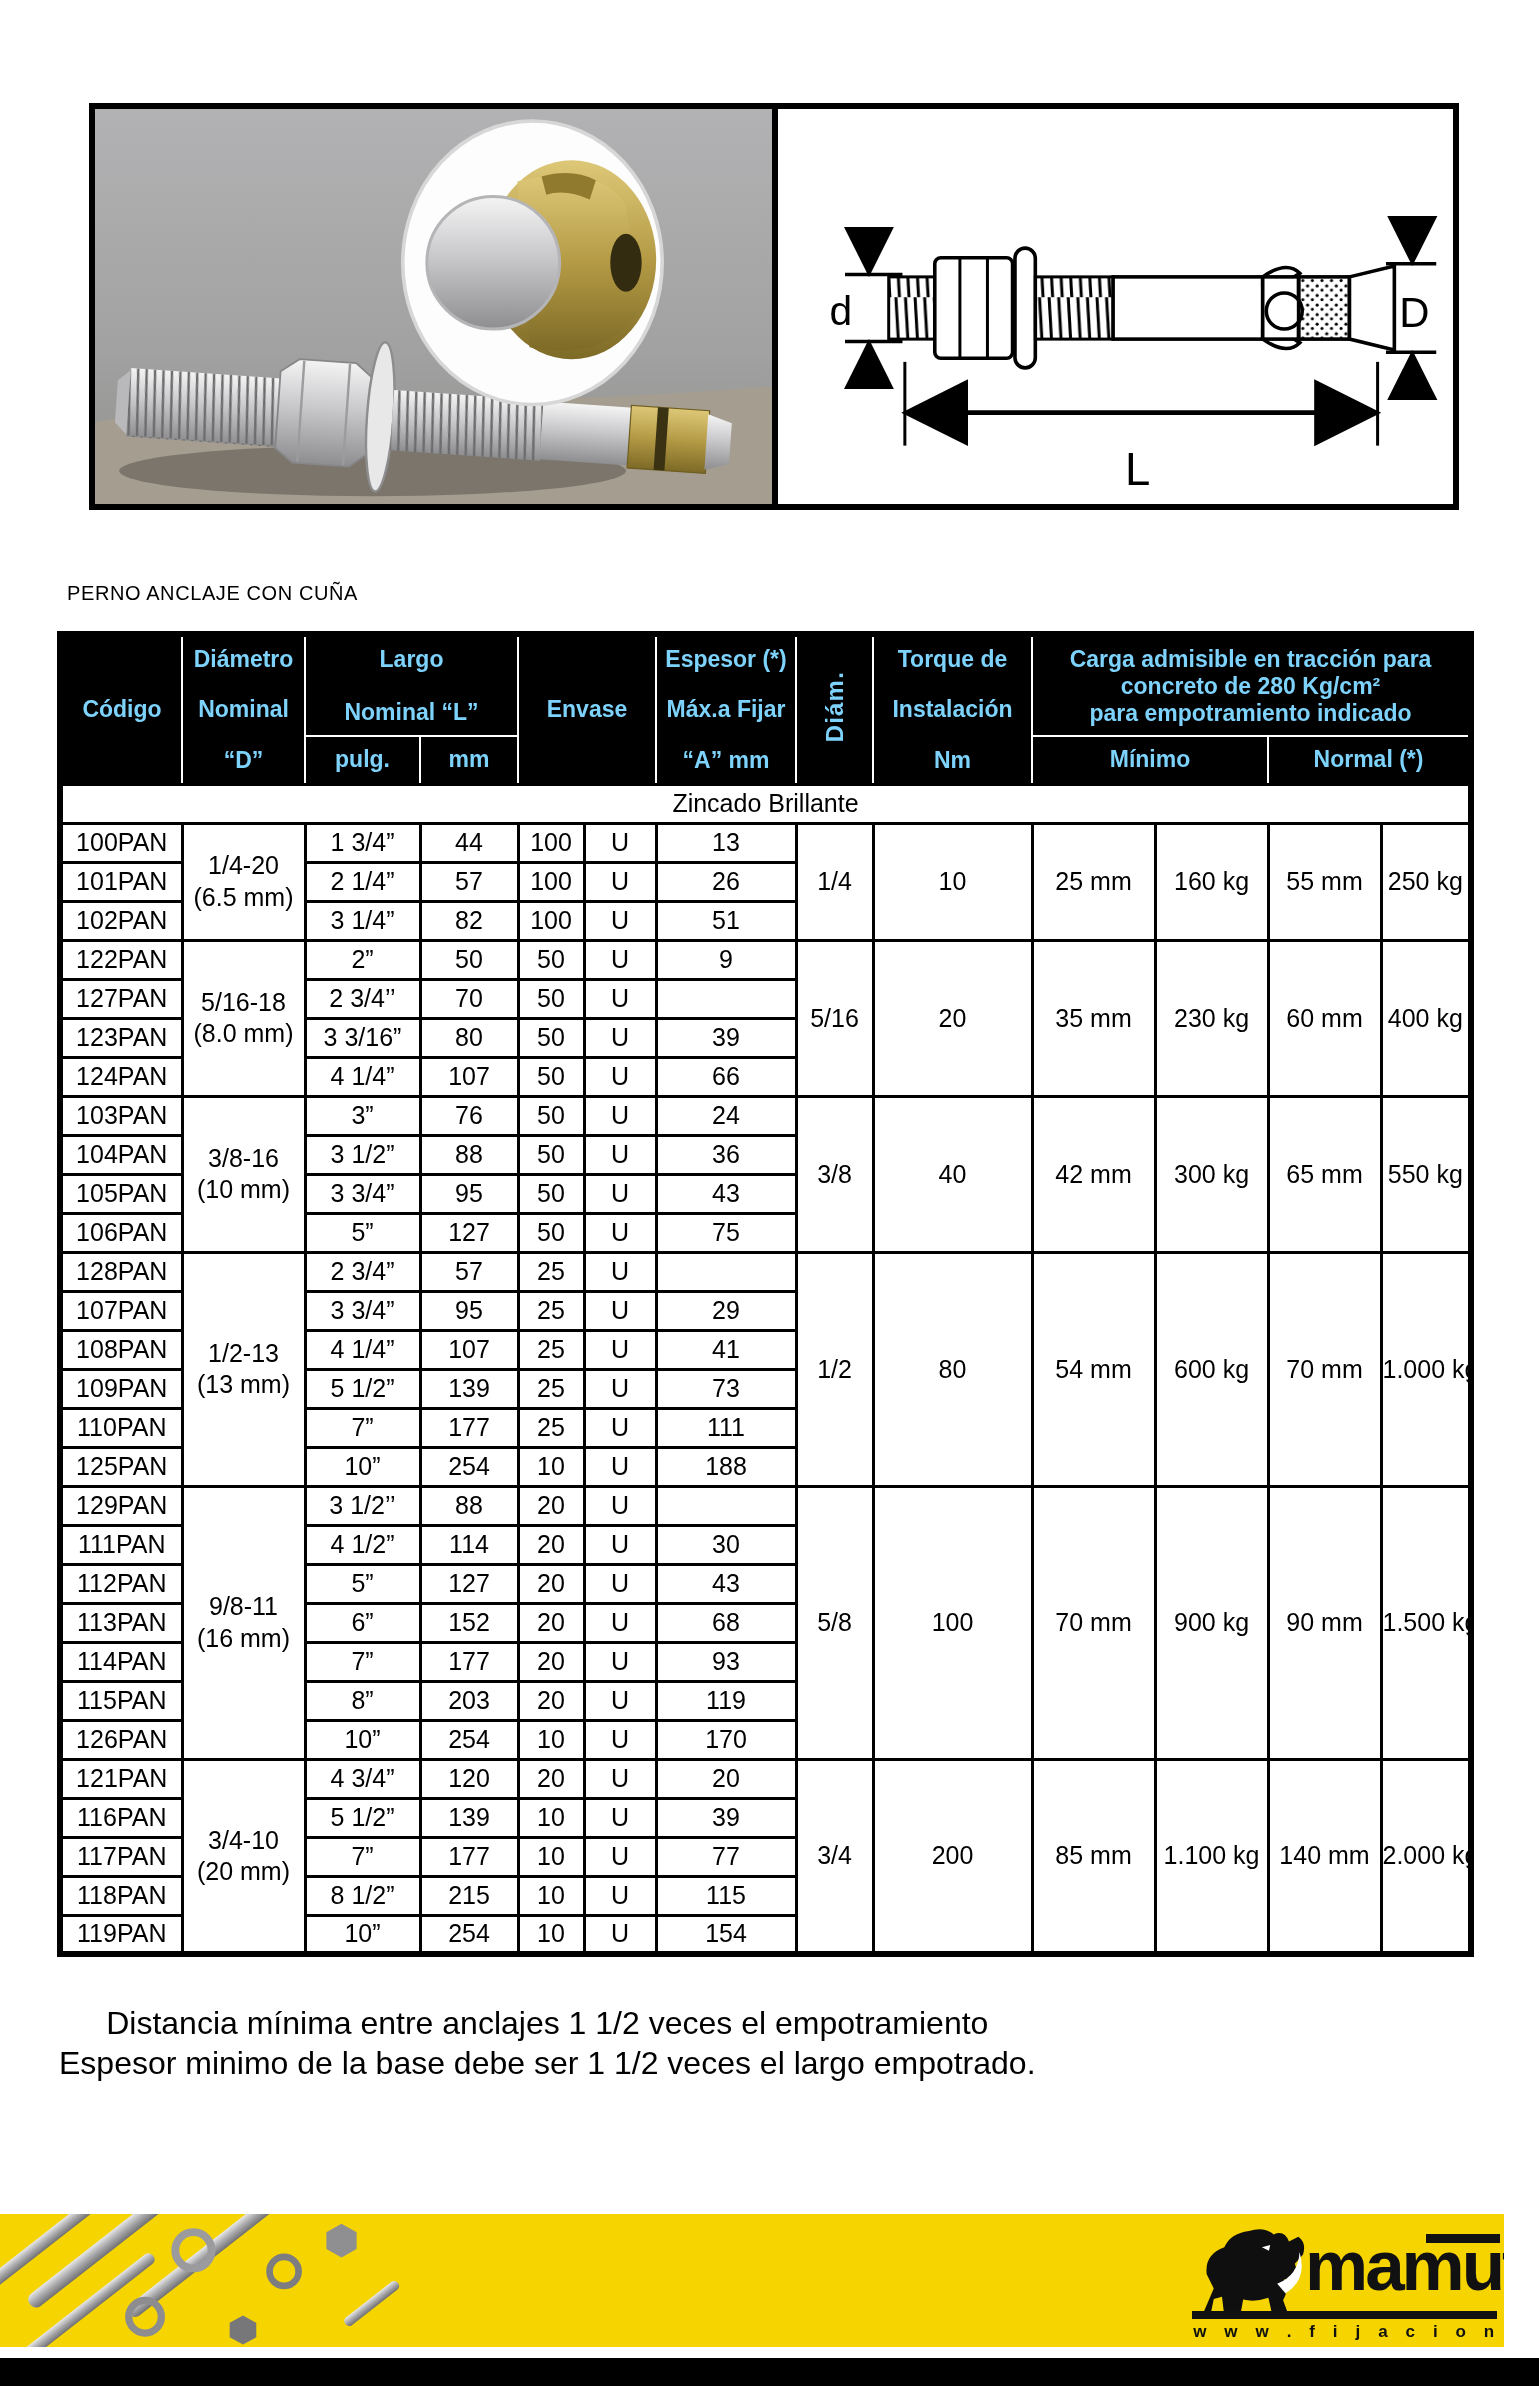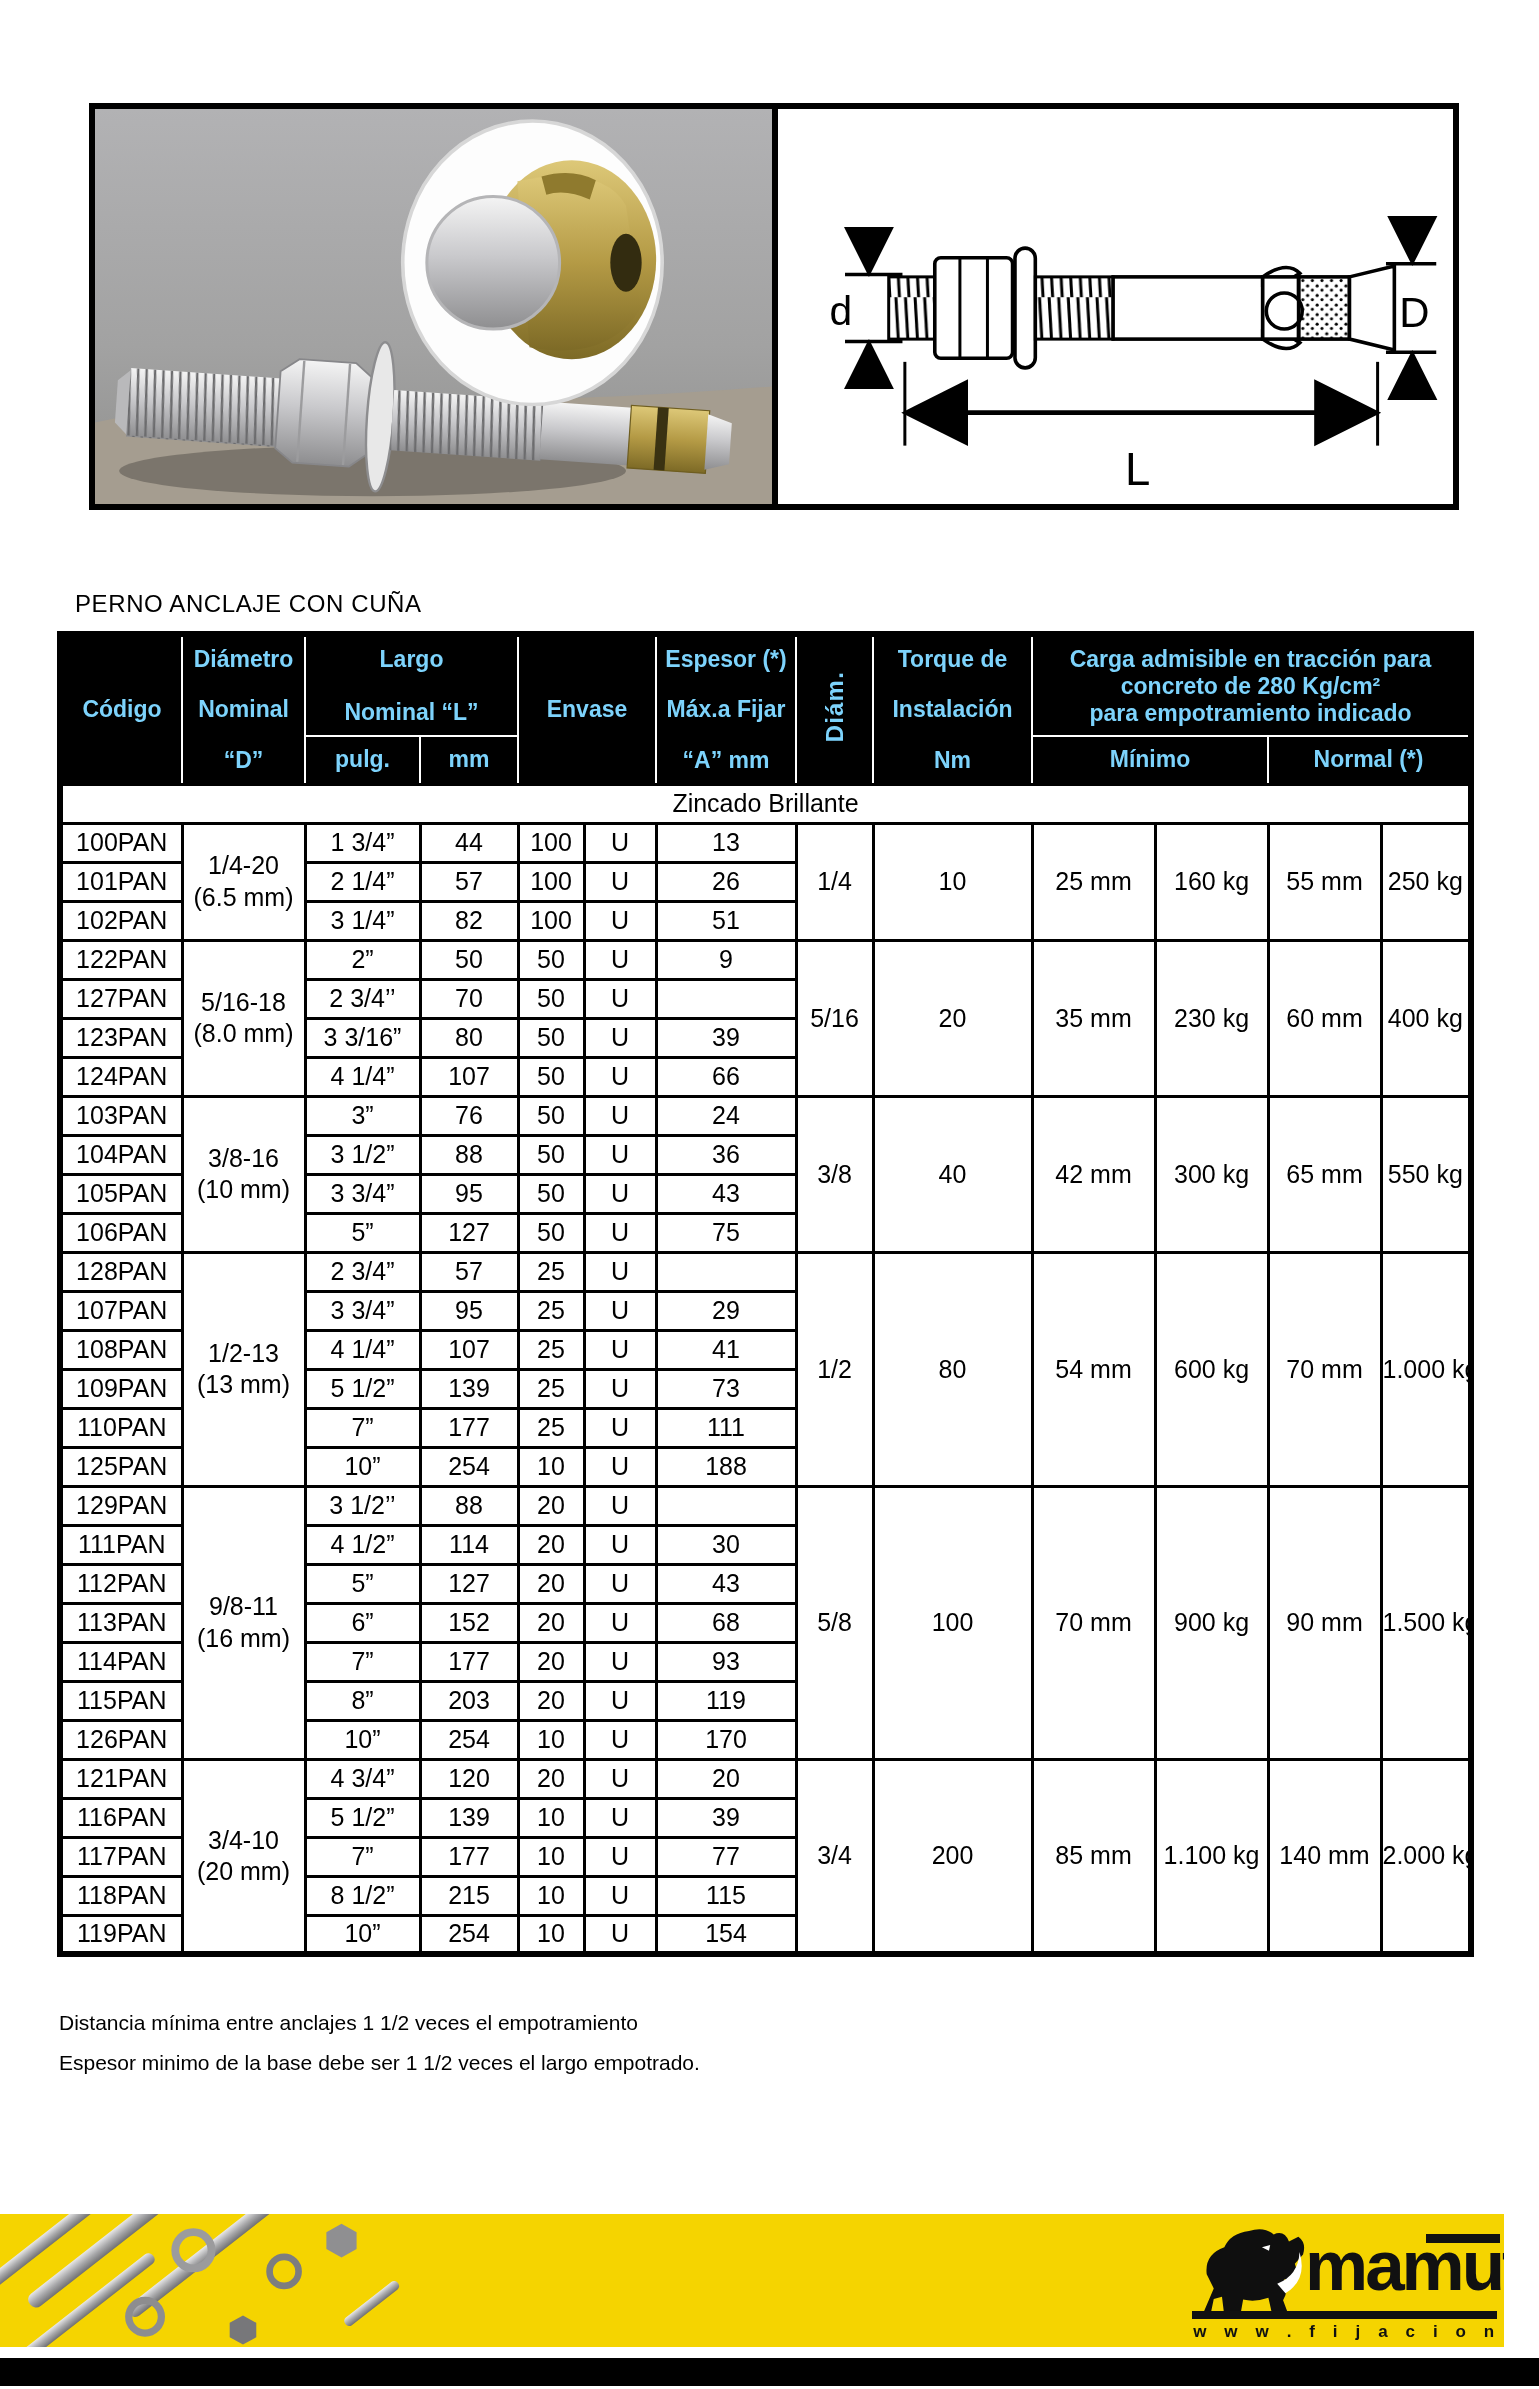--- a/index.html
+++ b/index.html
@@ -12,22 +12,22 @@
     position:absolute; left:89px; top:103px; width:1370px; height:407px;
     border:6px solid #000; box-sizing:border-box; display:flex; background:#fff;
   }
   .photo-panel { width:677px; height:100%; position:relative; overflow:hidden; }
   .panel-divider { width:6px; height:100%; background:#000; }
   .diagram-panel { flex:1; height:100%; position:relative; background:#fff; }
   .photo-panel svg, .diagram-panel svg { display:block; width:100%; height:100%; }
 
   
   .page-title {
-    position:absolute; left:63px; top:578px; margin:12px;
-    font-size:24px; font-weight:normal; letter-spacing:0.6px;
+    position:absolute; left:63px; top:578px; margin:4px;
+    font-size:20px; font-weight:normal; letter-spacing:0.6px;
   }
 
   
   table.spec {
     position:absolute; left:57px; top:631px; width:1411px;
     border-collapse:collapse; table-layout:fixed;
     border:6px solid #000;
   }
   table.spec thead th {
     background:#000; color:#7dd3fc; border:2.4px solid #fff;
@@ -44,21 +44,21 @@
     border:3.6px solid #000; font-size:25px; text-align:center; vertical-align:middle;
     padding:0; background:#fff; overflow:hidden; white-space:nowrap;
   }
   table.spec tbody tr { height:39px; }
   tr.section-row { height:43px; }
   tr.section-row td { text-align:left; padding-left:4.8px; border-top:6px solid #000; }
   td.c-codigo { text-align:left; padding-left:6px;margin-top:40px; }
   td.c-diamd { line-height:1.25; }
 
   
-  .notes { position:absolute; left:59px; top:2003px; font-size:21px; }
+  .notes { position:absolute; left:59px; top:2003px; font-size:32px;text-align:center; }
   .notes div { height:40px; line-height:40px; }
 
   
   .banner {
     position:absolute; left:0; top:2214px; width:1504px; height:133px;
     background:#f5d400; overflow:hidden;
   }
   .collage { position:absolute; left:0; top:0; width:411px; height:133px; }
   .logo { position:absolute; left:1192px; top:11px; width:308px; height:115px; }
   .mammoth { position:absolute; left:0; top:0; width:124px; height:94px; }

